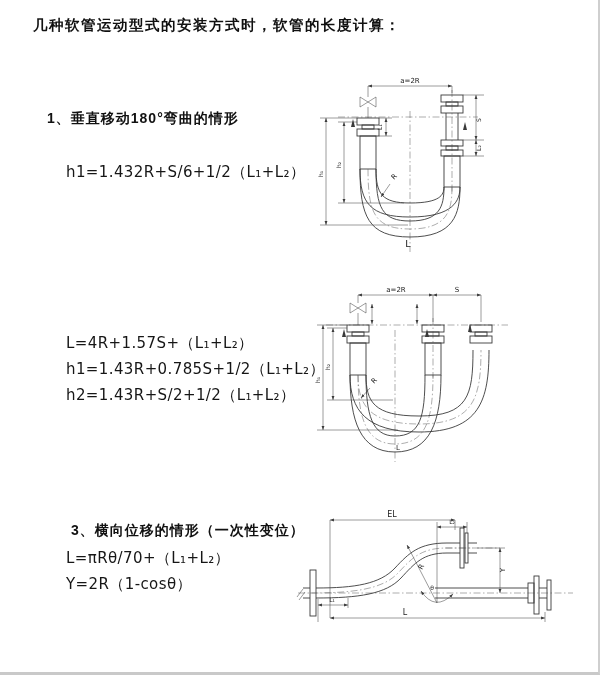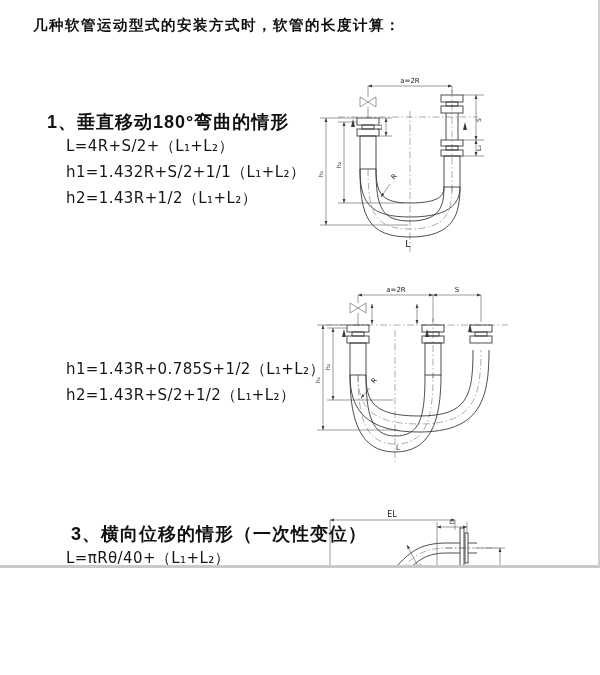--- a/index.html
+++ b/index.html
@@ -1,20 +1,20 @@
 <!DOCTYPE html>
 <html><head>
 <meta charset="utf-8">
 <style>
   html,body{margin:0;padding:0;background:#fff;}
-  .page{position:relative;width:600px;height:568px;background:#ffffff;overflow:hidden;
+  .page{position:relative;width:600px;height:675px;background:#ffffff;overflow:hidden;
         font-family:"Liberation Sans",sans-serif;color:#1c1c1c;
         border-right:2px solid #cfcfcf;border-bottom:3px solid #c9c9c9;box-sizing:border-box;}
   .doc-title{position:absolute;left:33px;top:16px;font-size:14.5px;font-weight:bold;letter-spacing:1.5px;color:#111;}
-  .sec-heading{position:absolute;font-size:18px;font-weight:bold;letter-spacing:1px;color:#111;}
+  .sec-heading{position:absolute;font-size:14px;font-weight:bold;letter-spacing:1px;color:#111;}
   .formula{position:absolute;font-size:15px;letter-spacing:.4px;color:#161616;
            font-family:"DejaVu Sans","Liberation Sans",sans-serif;}
   svg{position:absolute;overflow:visible;}
   svg text{font-family:"DejaVu Sans","Liberation Sans",sans-serif;fill:#222;}
   .obj{stroke:#3a3a3a;stroke-width:.9;fill:none;}
   .thin{stroke:#4a4a4a;stroke-width:.55;fill:none;}
   .dim{stroke:#4a4a4a;stroke-width:.55;fill:none;}
   .cl{stroke:#5a5a5a;stroke-width:.5;fill:none;stroke-dasharray:7 2.5 1.5 2.5;}
   .solidfill{fill:#3a3a3a;stroke:none;}
   .lbl{font-size:7px;}
@@ -22,23 +22,21 @@
   .lbl-lg{font-size:9.5px;}
 </style>
 </head>
 <body>
 
 <div class="page">
 
   <div class="doc-title">几种软管运动型式的安装方式时，软管的长度计算：</div>
 
   <div class="sec-heading" style="left:47px;top:110px;">1、垂直移动180°弯曲的情形</div>
-  <div class="formula" style="left:66px;top:137px;">L=4R+S/2+（L₁+L₂）</div>
-  <div class="formula" style="left:66px;top:163px;">h1=1.432R+S/2+1/1（L₁+L₂）</div>
-  <div class="formula" style="left:66px;top:189px;">h2=1.43R+1/2（L₁+L₂）</div>
+  <div class="formula" style="left:66px;top:163px;">h1=1.432R+S/6+1/2（L₁+L₂）</div>
 
   <svg style="left:308px;top:66px;" width="260" height="195" viewBox="0 0 260 195">
     <defs>
       <marker id="ar1" viewBox="0 0 10 10" refX="9" refY="5" markerWidth="8" markerHeight="8" orient="auto-start-reverse">
         <path d="M0,1.8 L9,5 L0,8.2 z" fill="#3a3a3a"></path>
       </marker>
       <pattern id="braid1" width="3.5" height="3.5" patternUnits="userSpaceOnUse">
         <path d="M0,3.5 L3.5,0 M0,0 L3.5,3.5" stroke="#6a6a6a" stroke-width=".45"></path>
       </pattern>
     </defs>
@@ -129,20 +127,21 @@
     </g>
 
     <g>
       <line class="thin" x1="82" y1="118" x2="73" y2="131" marker-end="url(#ar1)"></line>
       <text class="lbl" x="86" y="114" transform="rotate(-45 86 114)">R</text>
     </g>
 
     <text class="lbl-lg" x="100" y="181" text-anchor="middle">L</text>
   </svg>
 
+  <div class="formula" style="left:66px;top:334px;">L=4R+1.57S+（L₁+L₂）</div>
   <div class="formula" style="left:66px;top:360px;">h1=1.43R+0.785S+1/2（L₁+L₂）</div>
   <div class="formula" style="left:66px;top:386px;">h2=1.43R+S/2+1/2（L₁+L₂）</div>
 
   <svg style="left:308px;top:280px;" width="260" height="195" viewBox="0 0 260 195">
     <defs>
       <marker id="ar2" viewBox="0 0 10 10" refX="9" refY="5" markerWidth="8" markerHeight="8" orient="auto-start-reverse">
         <path d="M0,1.8 L9,5 L0,8.2 z" fill="#3a3a3a"></path>
       </marker>
       <pattern id="braid2" width="3.5" height="3.5" patternUnits="userSpaceOnUse">
         <path d="M0,3.5 L3.5,0 M0,0 L3.5,3.5" stroke="#6a6a6a" stroke-width=".45"></path>
@@ -226,21 +225,22 @@
 
     <g>
       <line class="thin" x1="62" y1="108" x2="53" y2="118" marker-end="url(#ar2)"></line>
       <text class="lbl" x="66" y="104" transform="rotate(-45 66 104)">R</text>
     </g>
 
     <text class="lbl" x="90" y="170" text-anchor="middle">L</text>
   </svg>
 
   <div class="sec-heading" style="left:47px;top:522px;margin-left:24px;">3、横向位移的情形（一次性变位）</div>
-  <div class="formula" style="left:66px;top:549px;">L=πRθ/40+（L₁+L₂）</div>
+  <div class="formula" style="left:66px;top:549px;">L=πRθ/70+（L₁+L₂）</div>
+  <div class="formula" style="left:66px;top:575px;">Y=2R（1-cosθ）</div>
 
   <svg style="left:295px;top:500px;" width="300" height="155" viewBox="0 0 300 155">
     <defs>
       <marker id="ar3" viewBox="0 0 10 10" refX="9" refY="5" markerWidth="8" markerHeight="8" orient="auto-start-reverse">
         <path d="M0,1.8 L9,5 L0,8.2 z" fill="#3a3a3a"></path>
       </marker>
     </defs>
 
     <g>
       <line class="cl" x1="3" y1="93" x2="278" y2="93"></line>

